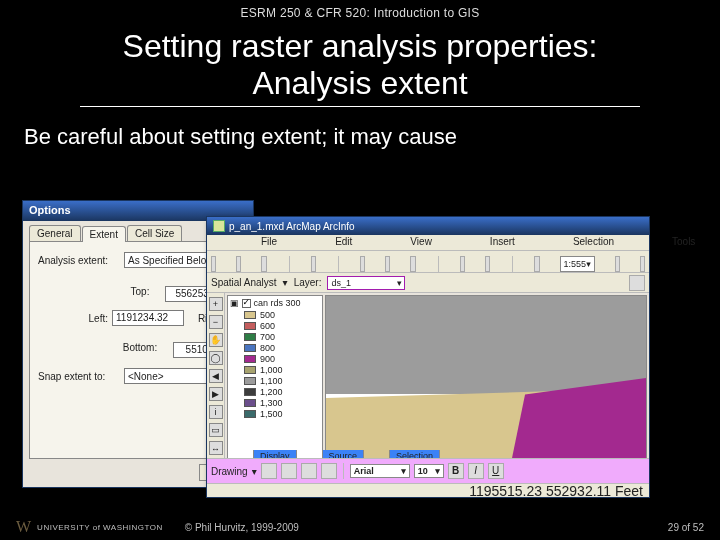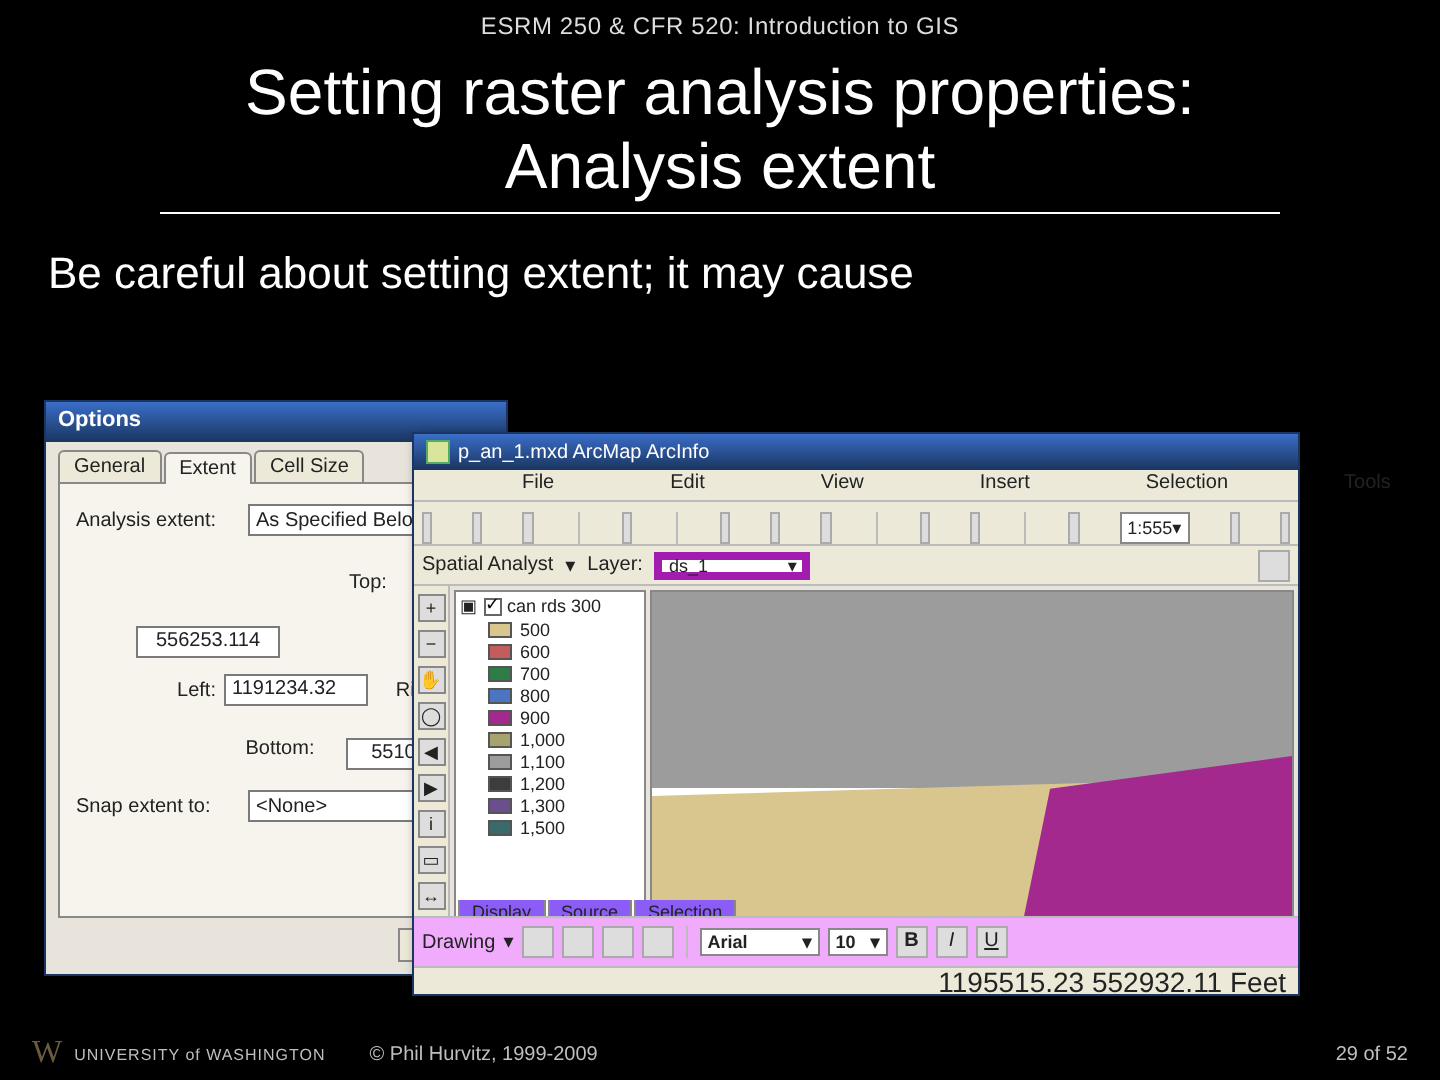--- a/index.html
+++ b/index.html
@@ -66,42 +66,42 @@
     color: #fff; padding: 2px 6px; font-size: 10px; display:flex; align-items:center; gap:4px;
   }
   .arc-titlebar .appicon { width:12px;height:12px;background:#d9e59a;border:1px solid #5a6; }
   .arc-menubar { height: 16px; display: flex; gap: 10px; padding: 1px 6px; background: #ece9d8; border-bottom: 1px solid #bbb; }
   .arc-menubar span { font-size: 10px; margin-left: 48px; }
   .arc-toolbar { height: 22px; background: #ece9d8; border-bottom: 1px solid #bbb; display:flex; align-items:flex-end; gap:20px; padding: 0 4px; }
   .tb-ico { width:16px;height:16px;background:#ddd;border:1px solid #aaa; }
   .tb-sep { width:1px;height:16px;background:#bbb;margin:0 2px; }
   .scale-box { width:60px;height:16px;background:#fff;border:1px solid #888;font-size:9px;padding:1px 3px;display:flex;align-items:center;justify-content:space-between; }
   .arc-toolbar2 { height: 20px; background: #ece9d8; border-bottom: 1px solid #bbb; display:flex; align-items:center; gap:6px; padding: 0 4px; font-size:10px; }
-  .layer-box { width:78px;height:14px;background:#fff;border:4px solid #a21caf;font-size:9px;padding:0 3px;display:flex;align-items:center;justify-content:space-between; }
+  .layer-box { width:78px;height:14px;background:#fff;border:1px solid #a21caf;font-size:9px;padding:0 3px;display:flex;align-items:center;justify-content:space-between; }
 
   .arc-body { position: absolute; left:0; right:0; top:76px; bottom:34px; display:flex; }
   .arc-side { width:18px; background:#ece9d8; border-right:1px solid #bbb; display:flex; flex-direction:column; gap:4px; padding-top:4px; align-items:center; }
   .side-ico { width:14px;height:14px;border:1px solid #888;background:#ddd;font-size:9px;text-align:center;line-height:12px; }
   .arc-toc {
     width:96px; background:#fff; border:1px solid #888; margin:2px; padding:2px;
     font-size:9px; overflow:hidden;
   }
   .toc-hdr { display:flex;align-items:center;gap:3px;margin-bottom:2px; }
   .toc-chk { width:9px;height:9px;border:1px solid #666;background:#fff;display:inline-block;position:relative; }
   .toc-chk::after { content:"✓"; position:absolute; top:-3px; left:0; font-size:9px; color:#000; }
   .legend-row { display:flex;align-items:center;gap:4px;margin:1px 0 1px 14px; }
   .sw { width:12px;height:8px;border:1px solid #555; }
   .arc-map { flex:1; position:relative; background:#fff; border:1px solid #888; margin:2px 2px 2px 0; overflow:hidden; }
   .map-gray { position:absolute; left:0; top:0; right:0; height:60%; background:#9c9c9c; }
   .map-tan { position:absolute; left:0; top:58%; right:28%; bottom:0; background:#d8c68e; clip-path: polygon(0 10%, 100% 0, 100% 100%, 0 100%); }
   .map-mag { position:absolute; right:0; top:50%; width:42%; bottom:0; background:#a3298f; clip-path: polygon(10% 20%, 100% 0, 100% 100%, 0 100%); }
 
   .arc-bottom { position:absolute; left:0; right:0; bottom:14px; height:20px; background:#f0abfc; border-top:1px solid #bbb; display:flex; align-items:center; gap:4px; padding:12px 4px; font-size:10px; }
   .arc-tabs { position:absolute; left:22px; bottom:34px; display:flex; gap:1px; }
-  .arc-tab { background:#8b5cf6;border:1px solid #888;border-top:none;border-radius:0 0 3px 3px;padding:1px 6px;font-size:9px; }
+  .arc-tab { background:#3b82f6;border:1px solid #888;border-top:none;border-radius:0 0 3px 3px;padding:1px 6px;font-size:9px;margin-left:24px; }
   .font-box { width:60px;height:14px;background:#fff;border:1px solid #888;font-size:9px;padding:0 3px;display:flex;align-items:center;justify-content:space-between;font-weight:bold; }
   .arc-status { position:absolute; left:0; right:0; bottom:0; height:14px; background:#ece9d8; border-top:1px solid #bbb; font-size:14px; text-align:right; padding:0 6px; display:flex; align-items:center; justify-content:flex-end; }
 
   .footer { position:absolute; left:0; right:0; bottom:4px; display:flex; justify-content:space-between; align-items:center; padding:0 16px; font-size:10px; color:#bfbfbf; }
   .footer .uw { display:flex; align-items:center; gap:6px; }
   .footer .uw .wmark { font-family: Georgia, serif; font-size:16px; color:#6b5c3f; }
 </style>
 </head>
 <body>
 
@@ -123,21 +123,21 @@
     <div class="tab-body">
       <div class="form-row">
         <div class="form-label">Analysis extent:</div>
         <div class="form-field">
           <span>As Specified Below</span>
           <span class="dropdown-arrow">▾</span>
         </div>
       </div>
       <div class="extent-grid">
         <div></div>
-        <div class="lab" style="grid-column:1/span 4;text-align:center;display:flex;gap:16px;justify-content:center;flex-direction:column;">
+        <div class="lab" style="grid-column:1/span 4;text-align:center;display:flex;gap:16px;justify-content:center;">
           <span>Top:</span>
           <span class="val top-cell">556253.114</span>
         </div>
         <div class="lab">Left:</div>
         <div class="val">1191234.32</div>
         <div class="lab">Right:</div>
         <div class="val"></div>
         <div></div>
         <div class="lab" style="grid-column:1/span 4;text-align:center;display:flex;gap:16px;justify-content:center;">
           <span>Bottom:</span>

